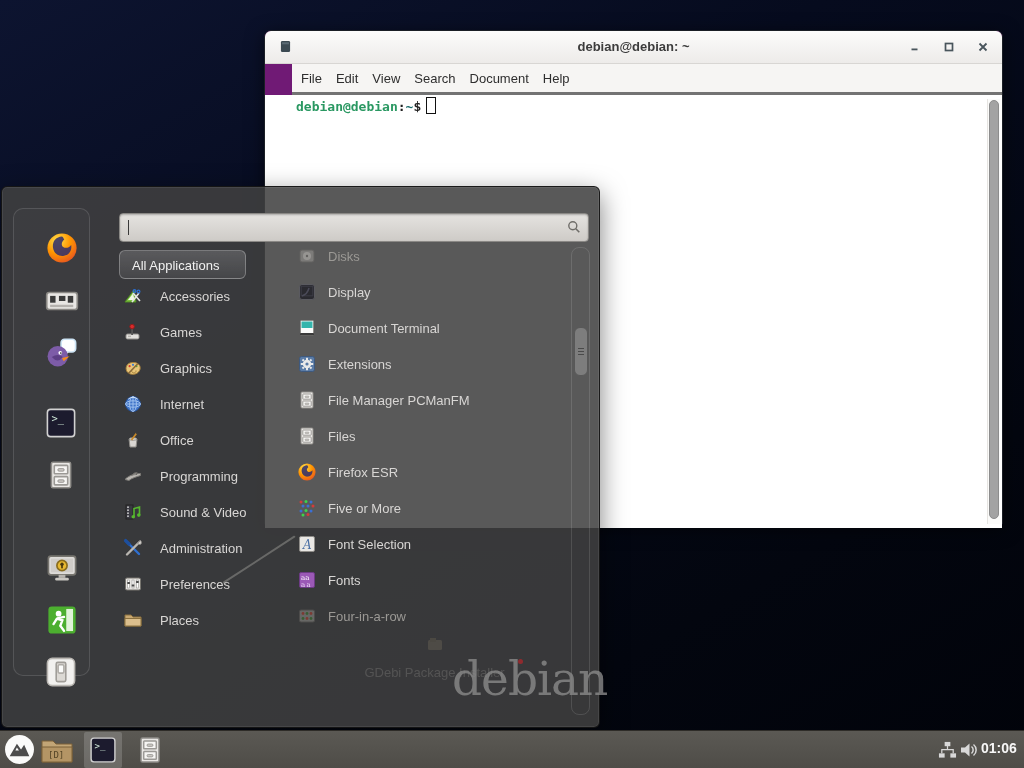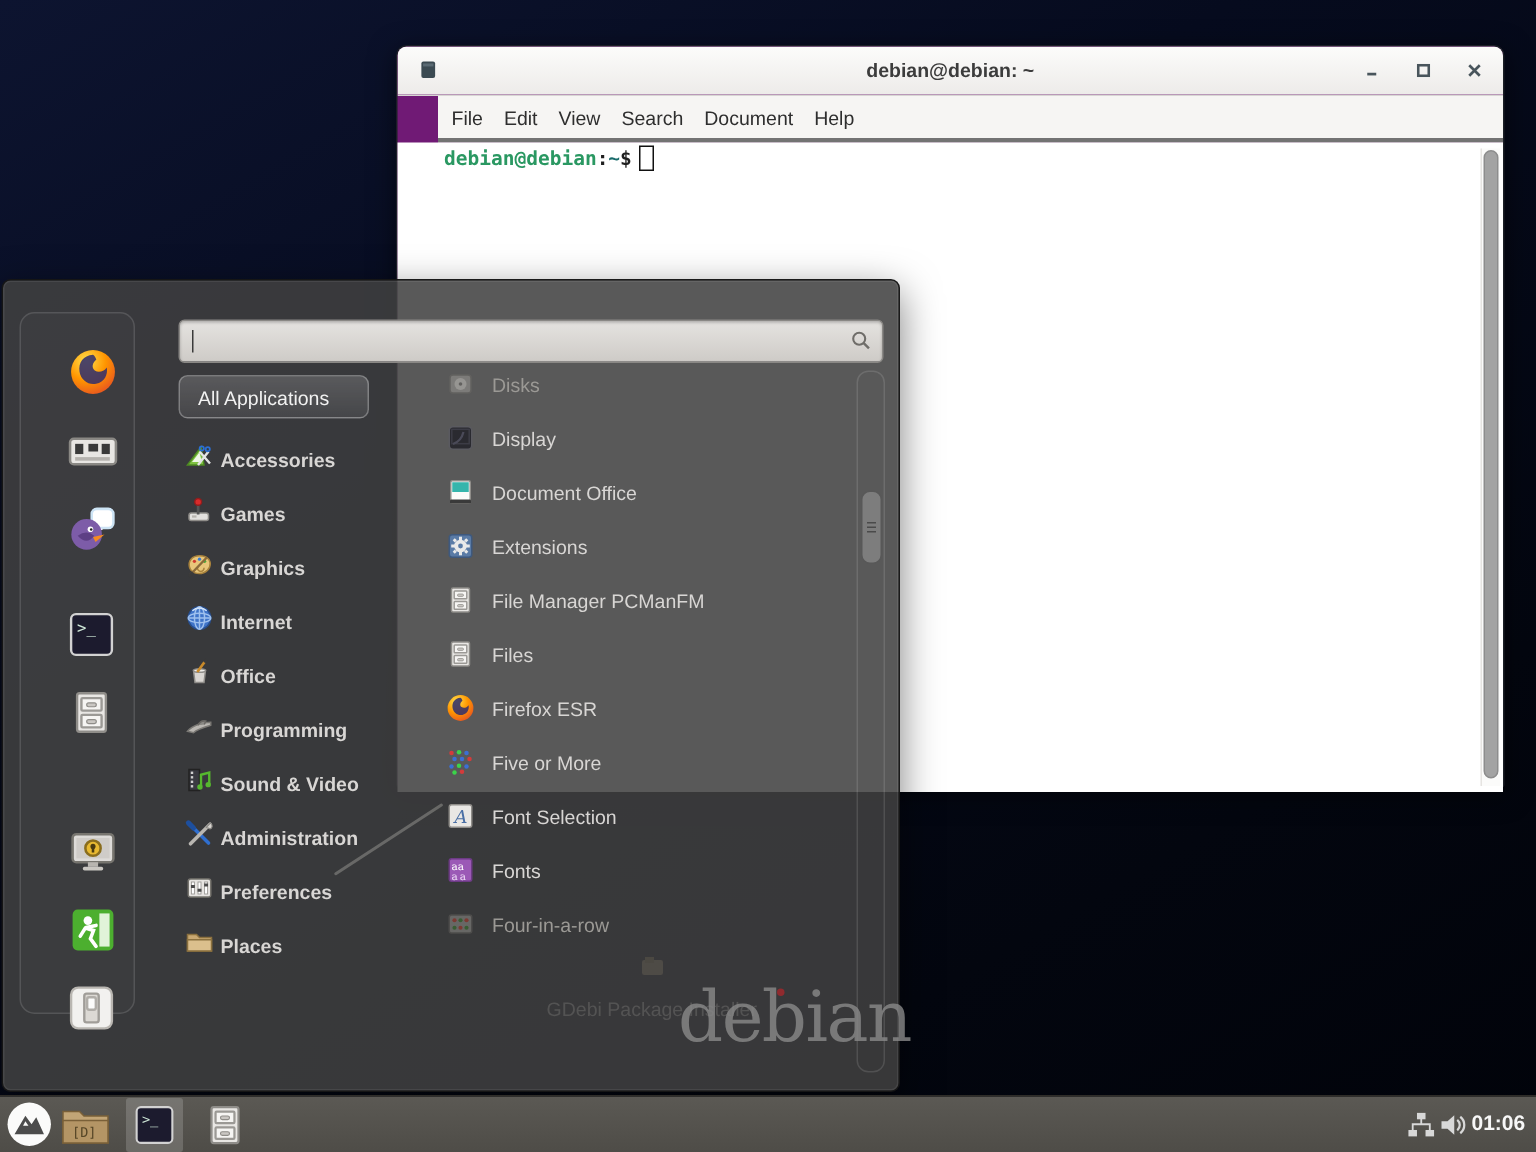--- a/index.html
+++ b/index.html
@@ -45,21 +45,21 @@
   #search-box{left:117px;top:26px;width:468px;height:27px;border-radius:4px;
     background:linear-gradient(#e5e3e0,#cecbc7);border:1px solid #8a8885;
     box-shadow:inset 0 1px 2px rgba(0,0,0,.25);}
   #search-caret{position:absolute;left:8px;top:6px;width:1px;height:15px;background:#3a3a3a;}
   #search-icon{position:absolute;right:7px;top:6px;}
   #allapps{left:117px;top:63px;width:127px;height:29px;border-radius:6px;
     background:linear-gradient(rgba(255,255,255,.17),rgba(255,255,255,.07));
     border:1px solid rgba(255,255,255,.28);color:#f1f1f1;font-size:13px;
     line-height:29px;padding-left:12px;box-sizing:border-box;}
   #cats{left:117px;top:91px;width:150px;}
-  .cat-row{display:flex;align-items:flex-end;height:36px;gap:4px;padding-left:4px;font-weight:bold;}
+  .cat-row{display:flex;align-items:center;height:36px;gap:17px;padding-left:4px;}
   #apps{left:262px;top:51px;width:308px;}
   .app-row{display:flex;align-items:center;height:36px;gap:11px;padding-left:33px;text-align:right;}
   .lbl{font-size:13px;color:#d8d6d4;}
   .dim .lbl{color:#9b9995;}
   .dim .ic20{opacity:.55;}
   .faded{opacity:.28;flex-direction:column;}
   .ic20{width:20px;height:20px;flex:0 0 20px;}
   #menu-scroll-track{left:569px;top:60px;width:17px;height:466px;
     border:1px solid rgba(255,255,255,.12);border-radius:8px;}
   #menu-scroll-thumb{left:572px;top:140px;width:12px;height:47px;border-radius:6px;
@@ -377,21 +377,21 @@
       <span class="lbl">Display</span>
     </div>
     <div class="app-row">
       <span class="ic20">
           <svg width="20" height="20" viewBox="0 0 20 20">
             <rect x="3.5" y="2.5" width="13" height="15" rx="1" fill="#fbfbfa" stroke="#8f8d89"></rect>
             <rect x="4.5" y="3.5" width="11" height="6.5" fill="#35b5ac"></rect>
             <rect x="3" y="15" width="14" height="2.6" rx=".8" fill="#3a3a3a"></rect>
           </svg>
         </span>
-      <span class="lbl">Document Office</span>
+      <span class="lbl">Document Terminal</span>
     </div>
     <div class="app-row">
       <span class="ic20">
           <svg width="20" height="20" viewBox="0 0 20 20">
             <rect x="2.5" y="2.5" width="15" height="15" rx="2" fill="#5a7ba6" stroke="#3e597e"></rect>
             <g fill="#e9e9e9">
               <rect x="9" y="3.8" width="2" height="2.6"></rect>
               <rect x="9" y="13.6" width="2" height="2.6"></rect>
               <rect x="3.8" y="9" width="2.6" height="2"></rect>
               <rect x="13.6" y="9" width="2.6" height="2"></rect>

